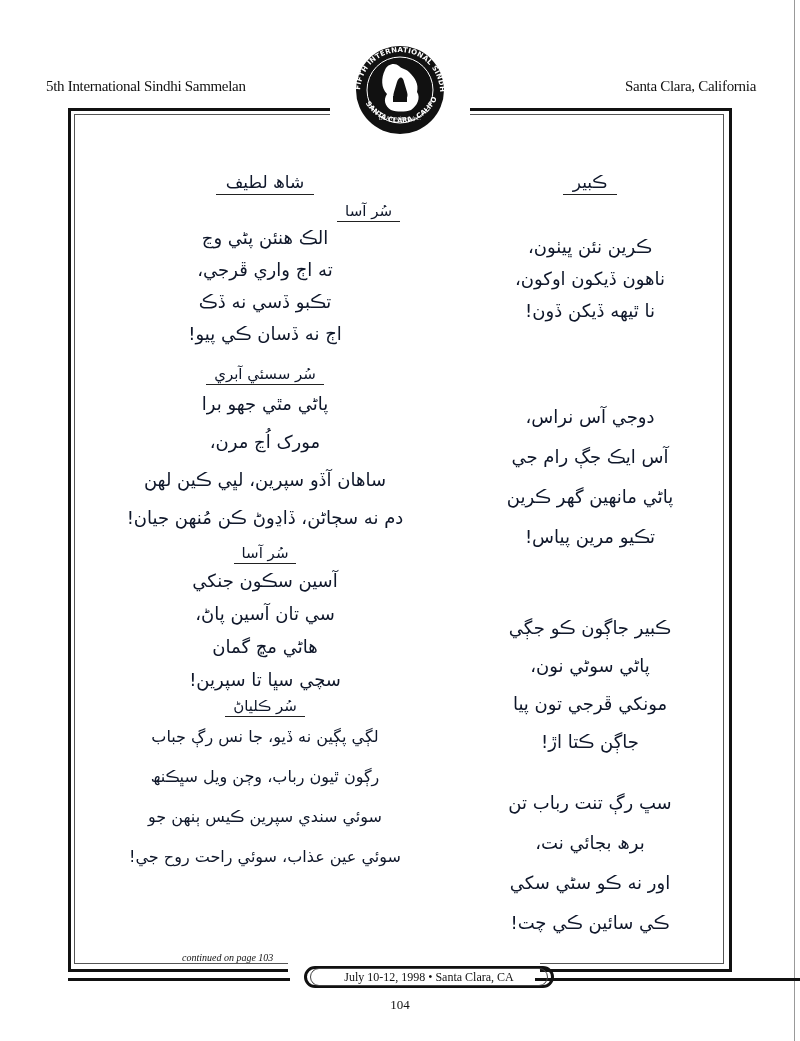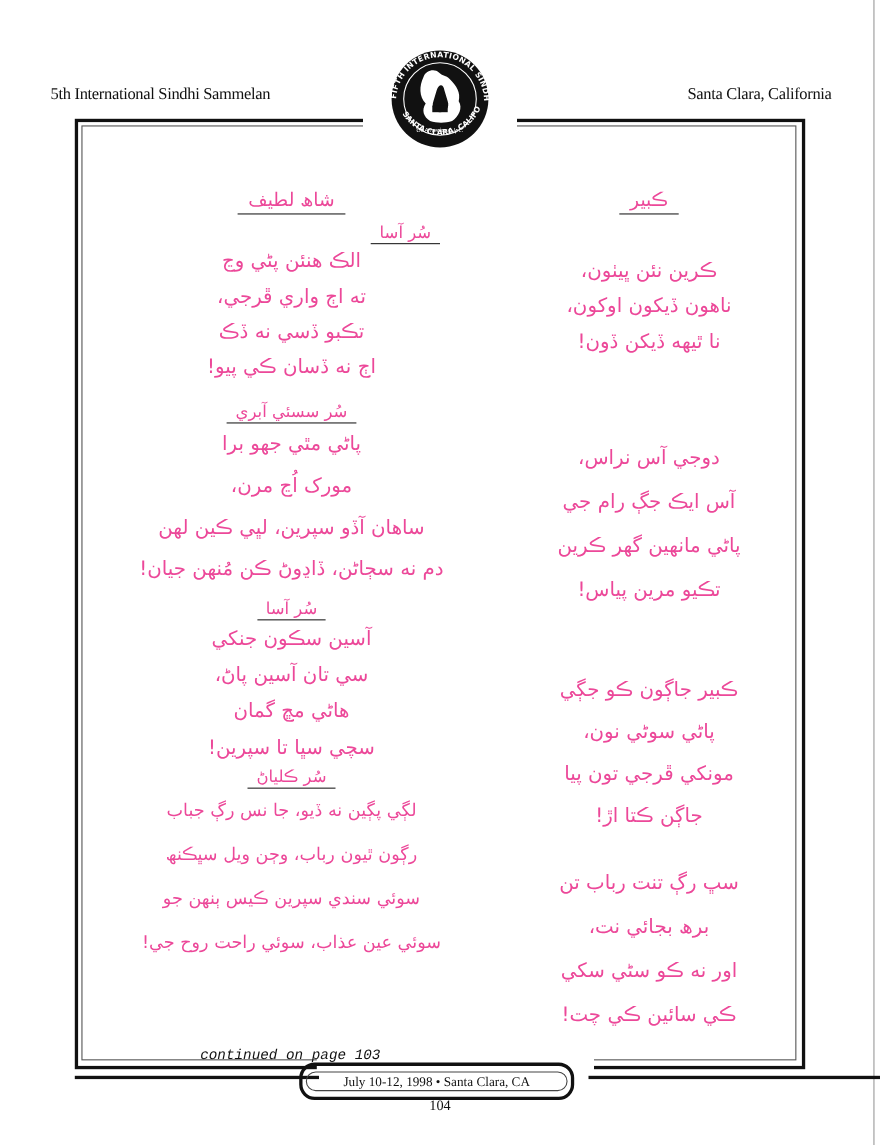--- a/index.html
+++ b/index.html
@@ -8,34 +8,34 @@
   .header-left { position: absolute; left: 46px; top: 78px; font-size: 15px; letter-spacing: -0.3px; }
   .header-right { position: absolute; right: 44px; top: 78px; font-size: 15px; letter-spacing: -0.3px; }
 
   .logo { position: absolute; left: 325px; top: 40px; width: 150px; height: 95px; }
 
   .frame-outer { position: absolute; left: 68px; top: 108px; width: 664px; height: 864px; border: 3px solid #111; box-sizing: border-box; }
   .frame-inner { position: absolute; left: 74px; top: 114px; width: 650px; height: 850px; border: 1px solid #555; box-sizing: border-box; }
   .logo-mask { position: absolute; left: 330px; top: 100px; width: 140px; height: 30px; background: #fff; }
   .logo-mask-b { position: absolute; left: 288px; top: 955px; width: 252px; height: 30px; background: #fff; }
 
-  .col { position: absolute; direction: rtl; text-align: center; font-family: "DejaVu Sans", sans-serif; color: #ec4899; }
+  .col { position: absolute; direction: rtl; text-align: center; font-family: "DejaVu Sans", sans-serif; color: #0f172a; }
   .col-right { left: 470px; top: 172px; width: 240px; }
   .col-left { left: 100px; top: 172px; width: 330px; }
 
   .author { font-size: 17px; display: inline-block; border-bottom: 1.5px solid #222; padding: 0 10px 2px; margin-bottom: 6px; }
   .section { font-size: 15px; display: inline-block; border-bottom: 1.5px solid #222; padding: 0 8px 1px; }
   .verse { font-size: 18px; line-height: 32px; white-space: nowrap; }
 
-  .continued { position: absolute; left: 182px; top: 952px; font-size: 13px; font-style: italic; font-family: Liberation Mono, monospace; text-align: right; }
+  .continued { position: absolute; left: 182px; top: 952px; font-size: 10px; font-style: italic; font-family: Liberation Serif, serif; text-align: right; }
 
   .footer-line { position: absolute; top: 978px; height: 3px; background: #111; }
   .footer-line.l { left: 68px; width: 222px; }
   .footer-line.r { left: 535px; width: 265px; }
-  .footer-badge { position: absolute; left: 272px; top: 966px; width: 250px; height: 34px; border: 3px solid #111; border-radius: 14px; box-sizing: border-box; display: flex; align-items: center; justify-content: center; }
+  .footer-badge { position: absolute; left: 304px; top: 966px; width: 250px; height: 22px; border: 3px solid #111; border-radius: 14px; box-sizing: border-box; display: flex; align-items: center; justify-content: center; }
   .footer-badge-inner { border: 1px solid #444; border-radius: 11px; width: 236px; height: 16px; display: flex; align-items: center; justify-content: center; font-size: 12px; }
   .page-number { position: absolute; left: 0; width: 800px; top: 997px; text-align: center; font-size: 13px; }
 
   .scan-edge { position: absolute; right: 0; top: 0; width: 6px; height: 1041px; border-left: 1px solid #999; box-sizing: border-box; }
 </style>
 </head>
 <body>
 
 <div class="scan-edge"></div>
 

